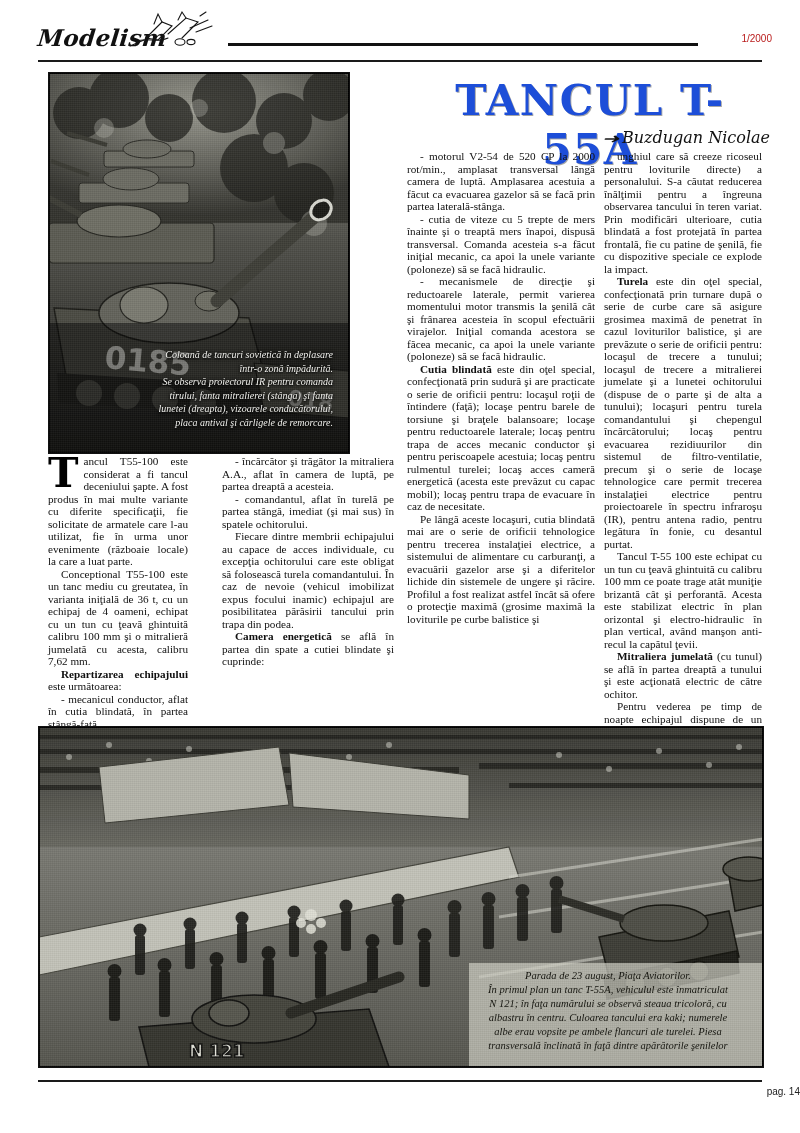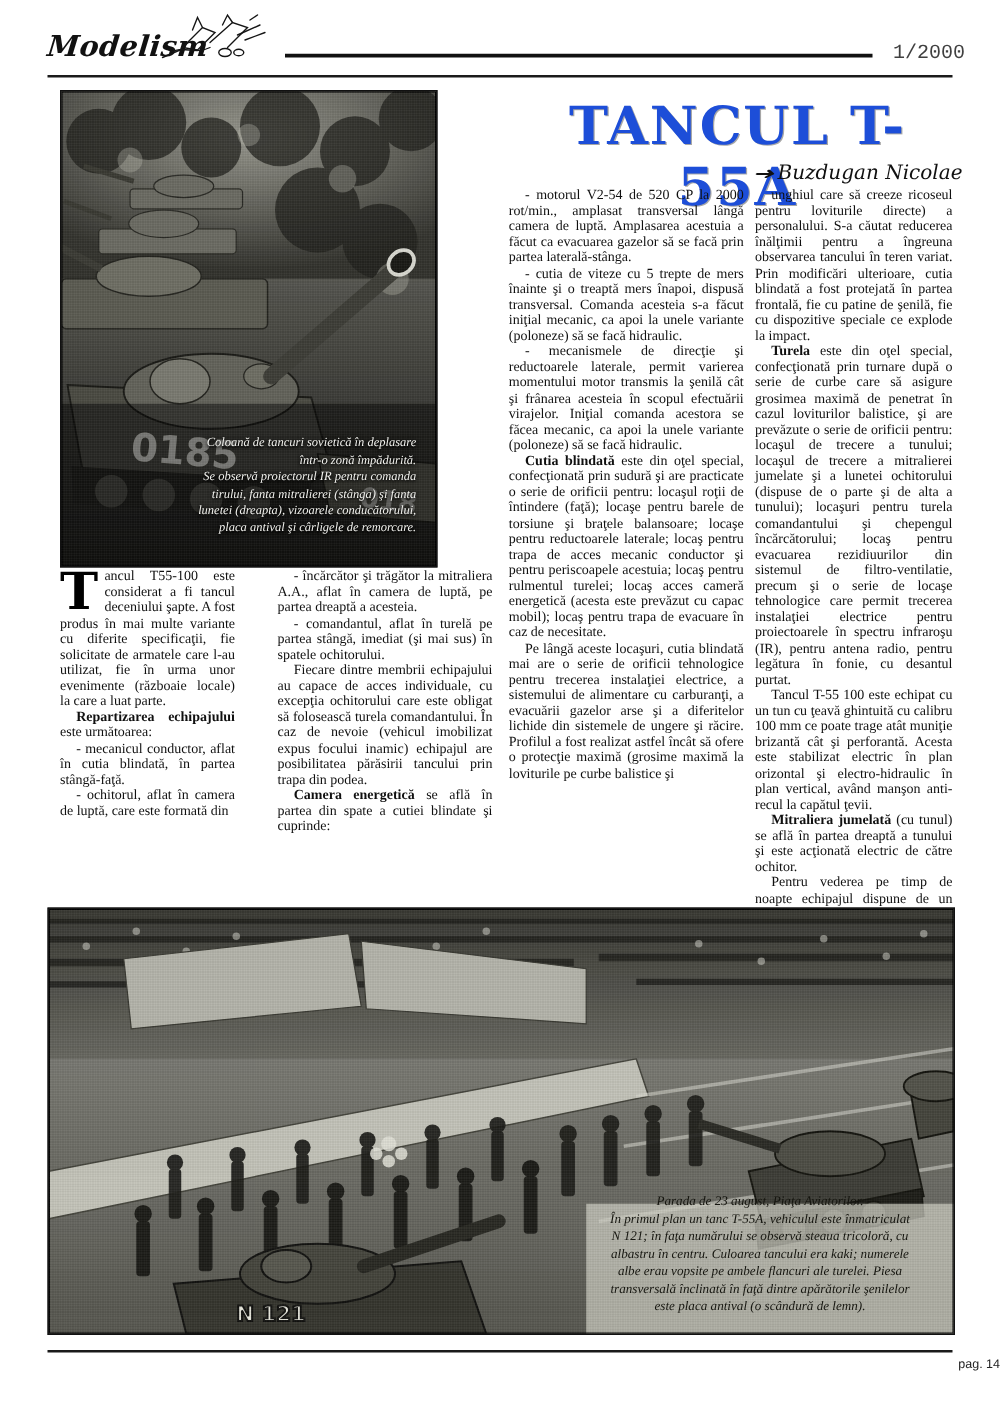--- a/index.html
+++ b/index.html
@@ -41,23 +41,23 @@
   }
   .mast-rule {
     position: absolute;
     left: 228px; top: 43px;
     width: 470px; height: 3px;
     background: #111;
   }
   .issue-no {
     position: absolute;
     right: 28px; top: 33px;
-    font-family: Liberation Mono, monospace;
-    font-size: 16px;
-    color: #404040;
+    font-family: Liberation Sans, sans-serif;
+    font-size: 10px;
+    color: #b91c1c;
   }
   .mast-rule2 {
     position: absolute;
     left: 38px; top: 60px;
     width: 724px; height: 2px;
     background: #1a1a1a;
   }
 
   
   .photo {
@@ -310,20 +310,21 @@
     </div>
   </div>
 
   <div class="art-title">TANCUL T-55A</div>
   <div class="art-byline">
     <span class="byline-orn">➜</span><span>Buzdugan Nicolae</span>
   </div>
 
   <div class="col" id="col1">
       <p class="noind"><span class="dropcap">T</span><span>ancul T55-100 este considerat a fi tancul deceniului şapte. A fost produs în mai multe variante cu diferite specificaţii, fie solicitate de armatele care l-au utilizat, fie în urma unor evenimente (războaie locale) la care a luat parte.</span></p>
+      <p><span>Conceptional T55-100 este un tanc mediu cu greutatea, în varianta iniţială de 36 t, cu un echipaj de 4 oameni, echipat cu un tun cu ţeavă ghintuită calibru 100 mm şi o mitralieră jumelată cu acesta, calibru 7,62 mm.</span></p>
       <p class="noind" style="text-indent: 13px;"><span style="display: inline-block; width: 0px;"></span><span class="lead">Repartizarea echipajului</span><span> este următoarea:</span></p>
       <p><span>- mecanicul conductor, aflat în cutia blindată, în partea stângă-faţă.</span></p>
       <p><span>- ochitorul, aflat în camera de luptă, care este formată din</span></p>
     </div>
   <div class="col" id="col2">
       <p><span>- încărcător şi trăgător la mitraliera A.A., aflat în camera de luptă, pe partea dreaptă a acesteia.</span></p>
       <p><span>- comandantul, aflat în turelă pe partea stângă, imediat (şi mai sus) în spatele ochitorului.</span></p>
       <p><span>Fiecare dintre membrii echipajului au capace de acces individuale, cu excepţia ochitorului care este obligat să folosească turela comandantului. În caz de nevoie (vehicul imobilizat expus focului inamic) echipajul are posibilitatea părăsirii tancului prin trapa din podea.</span></p>
       <p class="noind" style="text-indent: 13px;"><span style="display: inline-block; width: 0px;"></span><span class="lead">Camera energetică</span><span> se află în partea din spate a cutiei blindate şi cuprinde:</span></p>
     </div>
@@ -481,20 +482,19 @@
     </svg>
     <div class="grain"></div>
 
     <div class="ph-caption-dark cap-bottom">
       <span class="cap-line">Parada de 23 august, Piaţa  Aviatorilor.</span>
       <span class="cap-line">În primul plan un tanc T-55A, vehiculul este înmatriculat</span>
       <span class="cap-line">N 121; în faţa numărului se observă steaua tricoloră, cu</span>
       <span class="cap-line">albastru în centru. Culoarea tancului era kaki; numerele</span>
       <span class="cap-line">albe erau vopsite pe ambele flancuri ale turelei. Piesa</span>
       <span class="cap-line">transversală înclinată în faţă dintre apărătorile şenilelor</span>
-      <span class="cap-line">este placa antival (o scândură de lemn).</span>
     </div>
   </div>
 
   <div class="foot-rule"></div>
   <div class="foot-page">pag. 14</div>
 
 </div>
 
 </body></html>

